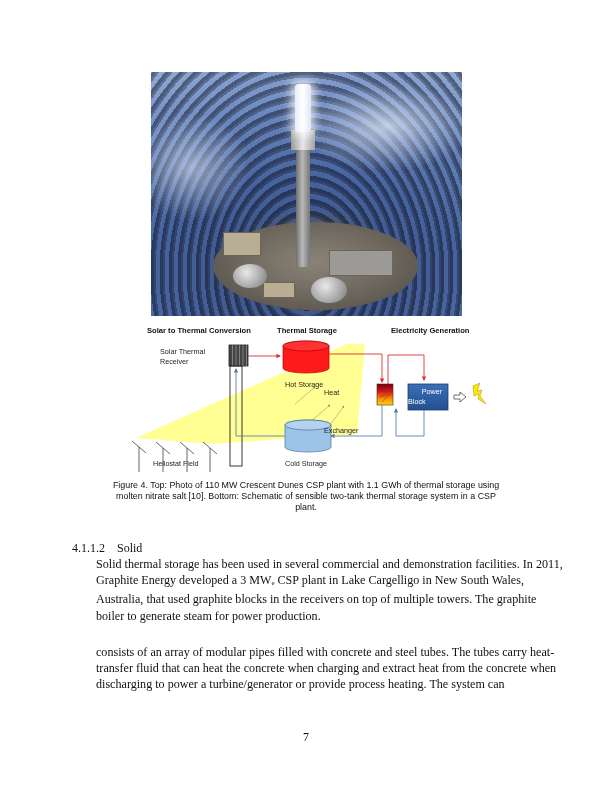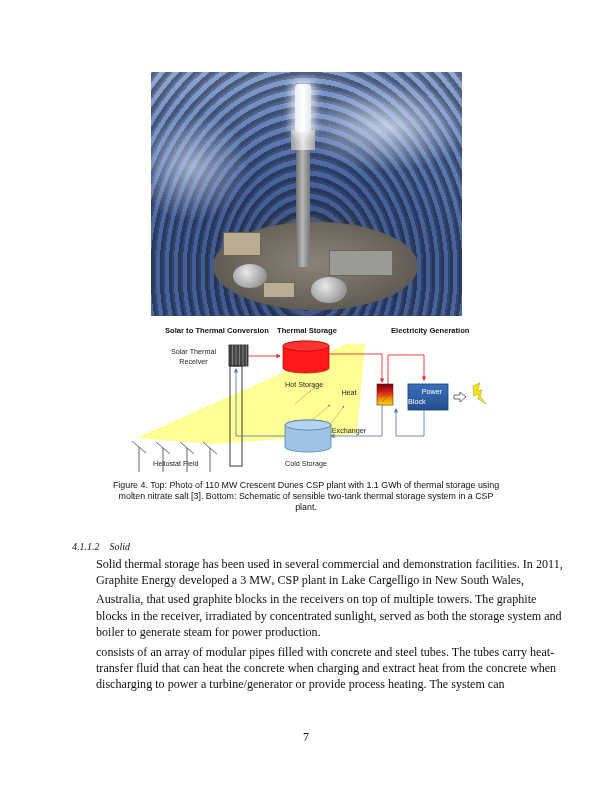--- a/index.html
+++ b/index.html
@@ -26,28 +26,28 @@
     .photo .dome { position:absolute; border-radius: 50%; background: radial-gradient(circle at 40% 35%, #e9e9e9, #9a9a9a 70%, #707070); }
     .photo .tower { position:absolute; left: 145px; top: 60px; width: 14px; height: 135px; background: linear-gradient(90deg,#6e6e6e,#b8b8b8 45%,#777); }
     .photo .tower-cap { position:absolute; left: 140px; top: 58px; width: 24px; height: 20px; background: linear-gradient(90deg,#9a9a9a,#e6e6e6,#a3a3a3); }
     .photo .receiver { position:absolute; left: 144px; top: 12px; width: 16px; height: 48px; border-radius: 3px;
       background: linear-gradient(90deg,#e8eef8,#ffffff 50%,#dfe6f2); box-shadow: 0 0 10px 4px rgba(255,255,255,.75); }
 
     
     .diagram { left: 118px; top: 322px; width: 382px; height: 150px; font-family: "Liberation Sans", sans-serif; }
     .dh { position:absolute; top: 4px; font-size: 7.6px; font-weight: bold; color:#111; white-space: nowrap; }
     .dl { position:absolute; font-size: 7.2px; color:#222; white-space: nowrap; line-height: 10px; }
-    .dl.right { text-align: center; }
+    .dl.right { text-align: left; }
 
     
     .caption { left: 66px; top: 480px; width: 480px; text-align: center; font-family: "Liberation Sans", sans-serif;
       font-weight: normal; font-size: 8.9px; line-height: 11px; color:#111; }
 
     
-    .heading { left: 72px; top: 541px; font-size: 10px; font-style: italic; white-space: pre; }
+    .heading { left: 72px; top: 541px; font-size: 12px; white-space: pre; }
     .para { left: 72px; width: 470px; font-size: 12.1px; line-height: 16.2px; margin-left: 24px; }
     .para .ln { display:block; white-space: nowrap; }
     .p1 { top: 556px; }
     .p2 { top: 644px; }
     .pagenum { left: 300px; top: 730px; width: 12px; text-align: center; font-size: 12px; }
     sub.e { font-size: 7px; vertical-align: -1px; }
   </style>
 </head>
 <body>
 
@@ -60,21 +60,21 @@
   <div class="bldg" style="left:178px;top:178px;width:62px;height:24px;background:#9c9a96;"></div>
   <div class="bldg" style="left:112px;top:210px;width:30px;height:14px;"></div>
   <div class="dome" style="left:82px;top:192px;width:34px;height:24px;"></div>
   <div class="dome" style="left:160px;top:205px;width:36px;height:26px;"></div>
   <div class="tower"></div>
   <div class="tower-cap"></div>
   <div class="receiver"></div>
 </div>
 
 <div class="abs diagram">
-  <span class="dh" style="left:26px;padding-left:21px;">Solar to Thermal Conversion</span>
+  <span class="dh" style="left:8px;padding-left:21px;">Solar to Thermal Conversion</span>
   <span class="dh" style="left:159px;">Thermal Storage</span>
   <span class="dh" style="left:273px;">Electricity Generation</span>
 
   <svg width="382" height="150" style="position:absolute;left:0;top:0;">
     <defs>
       <linearGradient id="hx" x1="0" y1="0" x2="0" y2="1">
         <stop offset="0" stop-color="#7a0010"></stop>
         <stop offset="0.35" stop-color="#e01010"></stop>
         <stop offset="0.7" stop-color="#ff8a00"></stop>
         <stop offset="1" stop-color="#ffd400"></stop>
@@ -156,31 +156,30 @@
   <span class="dl right" style="left:206px;top:66px;width:50px;">Heat</span>
   <span class="dl right" style="left:206px;top:77px;width:50px;margin-top:27px;">Exchanger</span>
   <span class="dl" style="left:290px;top:65px;width:48px;text-align:center;color:#fff;">Power</span>
   <span class="dl" style="left:290px;top:75px;width:40px;text-align:left;color:#fff;">Block</span>
   <span class="dl" style="left:35px;top:137px;">Heliostat Field</span>
   <span class="dl" style="left:167px;top:137px;">Cold Storage</span>
 </div>
 
 <div class="abs caption">
   <div>Figure 4. Top: Photo of 110 MW Crescent Dunes CSP plant with 1.1 GWh of thermal storage using</div>
-  <div>molten nitrate salt [3]. Bottom: Schematic of sensible two-tank thermal storage system in a CSP</div>
+  <div>molten nitrate salt [10]. Bottom: Schematic of sensible two-tank thermal storage system in a CSP</div>
   <div>plant.</div>
 </div>
 
 <div class="abs heading">4.1.1.2 Solid</div>
 
 <div class="abs para p1">
   <span class="ln">Solid thermal storage has been used in several commercial and demonstration facilities. In 2011,</span>
   <span class="ln"><span>Graphite Energy developed a 3 MW</span><sub class="e">e</sub><span> CSP plant in Lake Cargelligo in New South Wales,</span></span>
   <span class="ln">Australia, that used graphite blocks in the receivers on top of multiple towers. The graphite</span>
-  <span class="ln">blocks in the receiver, irradiated by concentrated sunlight, served as both the storage system and</span>
   <span class="ln">boiler to generate steam for power production.</span>
 </div>
 
 <div class="abs para p2">
   <span class="ln">consists of an array of modular pipes filled with concrete and steel tubes. The tubes carry heat-</span>
   <span class="ln">transfer fluid that can heat the concrete when charging and extract heat from the concrete when</span>
   <span class="ln">discharging to power a turbine/generator or provide process heating. The system can</span>
 </div>
 
 <div class="abs pagenum">7</div>

